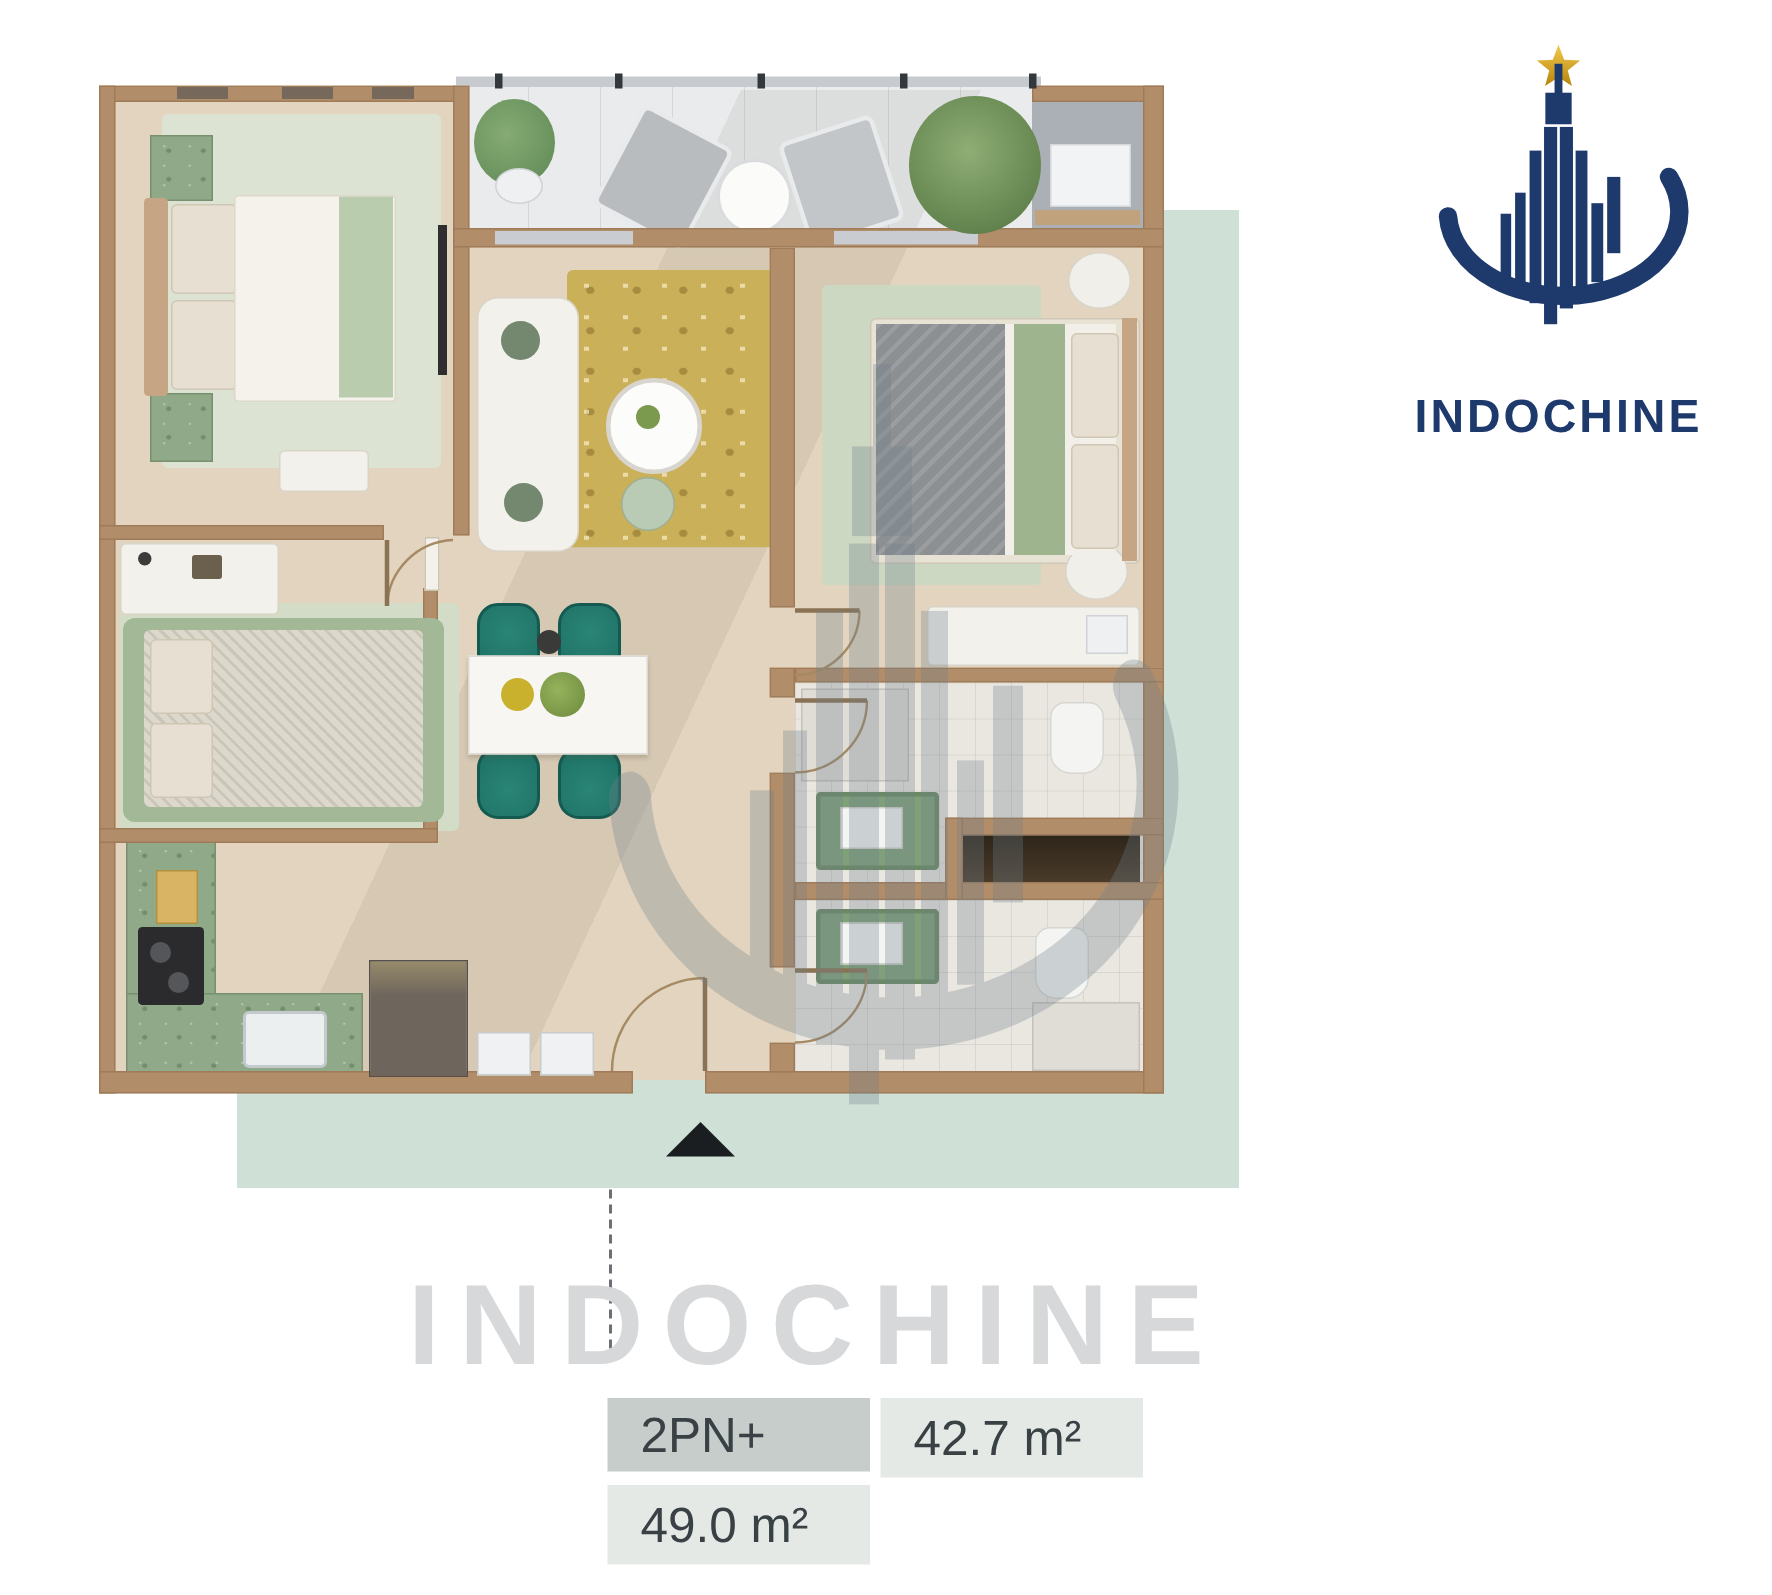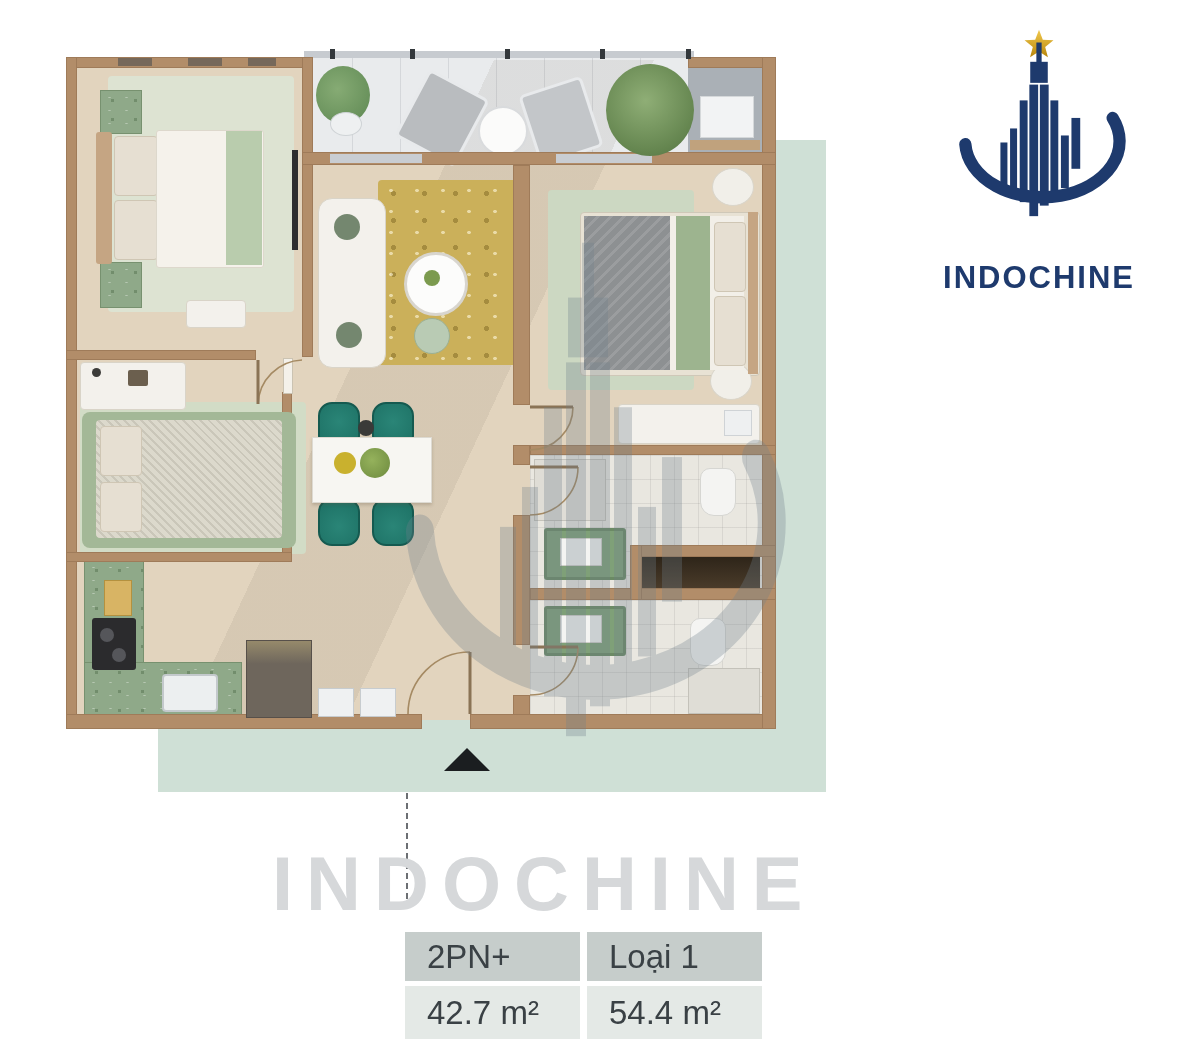--- a/index.html
+++ b/index.html
@@ -218,23 +218,22 @@
     <use href="#indo-building"></use>
   </svg>
 
   <div class="a entrance-triangle"></div>
   <div class="a dashed-line"></div>
 
   <div class="a wm-text">INDOCHINE</div>
 
   <div class="a spec-table">
     <div class="spec-cell spec-head">2PN+</div>
-    <div class="spec-cell spec-head">Loại 1</div>
     <div class="spec-cell spec-val">42.7 m²</div>
-    <div class="spec-cell spec-val">54.4 m²</div>
+    <div class="spec-cell spec-val">49.0 m²</div>
   </div>
 
   <div class="a brand">
     <svg width="190" height="228" viewBox="0 0 200 240">
       <polygon points="100,4 104,14.5 115.2,15.1 106.5,22.1 109.4,32.9 100,26.8 90.6,32.9 93.5,22.1 84.8,15.1 96,14.5" fill="url(#goldgrad)"></polygon>
       <g color="#1e3a6d">
         <use href="#indo-building" width="200" height="240" y="-14"></use>
       </g>
     </svg>
     <div class="brand-wordmark">INDOCHINE</div>

